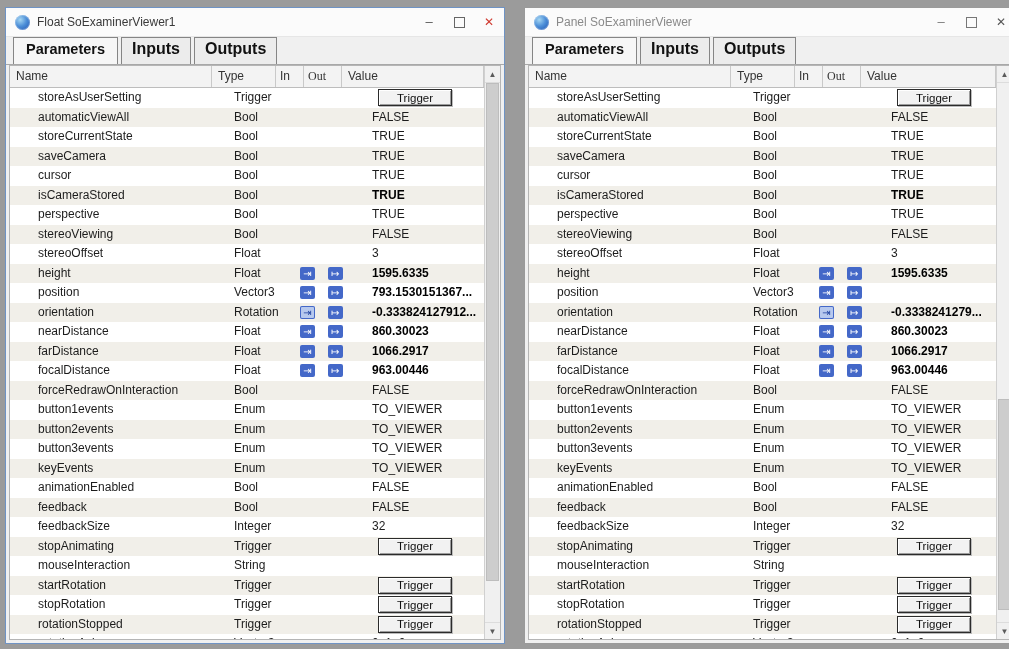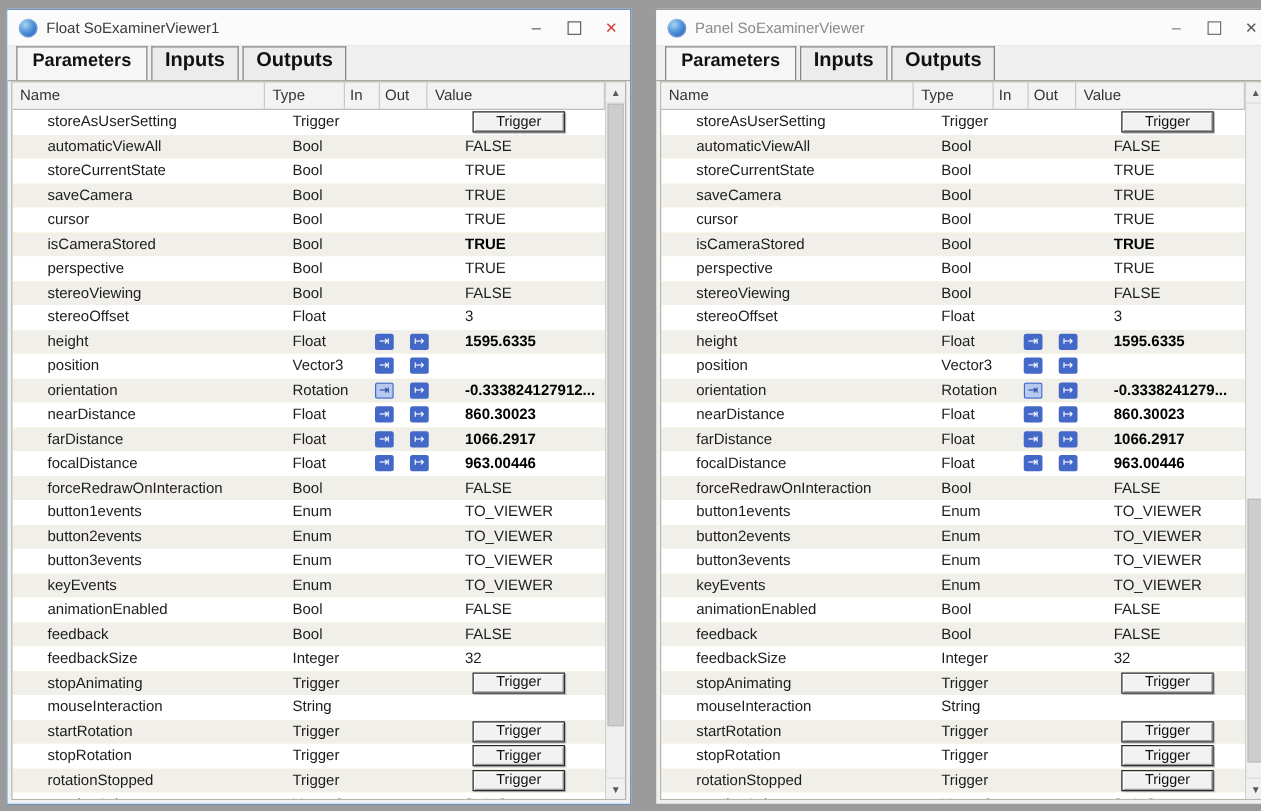--- a/index.html
+++ b/index.html
@@ -40,21 +40,21 @@
   }
   .tab.active{font-size:14.5px;background:#f6f6f6;padding:3px 12px 4px;}
 
   
   .tablewrap{flex:1;margin:0 3px 3px;position:relative;background:#fef9c3;border:1px solid #b5b5b5;box-sizing:border-box;overflow:hidden;}
   .thead{display:flex;height:21px;line-height:20px;background:#f3f3f3;border-bottom:1px solid #bdbdbd;margin-right:16px;font-size:12px;color:#333;}
   .th{border-right:1px solid #c9c9c9;padding-left:6px;box-sizing:border-box;white-space:nowrap;overflow:hidden;}
   .th-name{width:202px;}
   .th-type{width:64px;}
   .th-in{width:28px;padding-left:4px;}
-  .th-out{width:38px;padding-left:4px;}
+  .th-out{width:38px;padding-left:4px;font-family:Liberation Serif, serif;}
   .th-val{flex:1;}
   .tbody{height:calc(100% - 21px);margin-right:16px;overflow:hidden;}
   .trow{display:flex;height:19.5px;line-height:19.5px;font-size:12px;color:#1c1c1c;background:#ffffff;}
   .trow.alt{background:#f1efe9;}
   .c-name{width:202px;padding-left:6px;box-sizing:border-box;white-space:nowrap;overflow:hidden;margin-left:22px;}
   .c-type{width:64px;white-space:nowrap;overflow:hidden;}
   .c-in{width:28px;display:flex;align-items:center;padding-left:2px;box-sizing:border-box;}
   .c-out{width:38px;display:flex;align-items:center;padding-left:2px;box-sizing:border-box;}
   .c-val{flex:1;padding-left:8px;white-space:nowrap;overflow:hidden;}
   .c-val.bold{font-weight:bold;color:#000;}
@@ -190,20 +190,21 @@
         </div>
         <div class="trow">
           <div class="c-name">position</div>
           <div class="c-type">Vector3</div>
           <div class="c-in">
             <span class="conn">⇥</span>
           </div>
           <div class="c-out">
             <span class="conn">↦</span>
           </div>
+          <div class="c-val bold">793.1530151367...</div>
         </div>
         <div class="trow alt">
           <div class="c-name">orientation</div>
           <div class="c-type">Rotation</div>
           <div class="c-in">
             <span class="conn sel">⇥</span>
           </div>
           <div class="c-out">
             <span class="conn">↦</span>
           </div>

